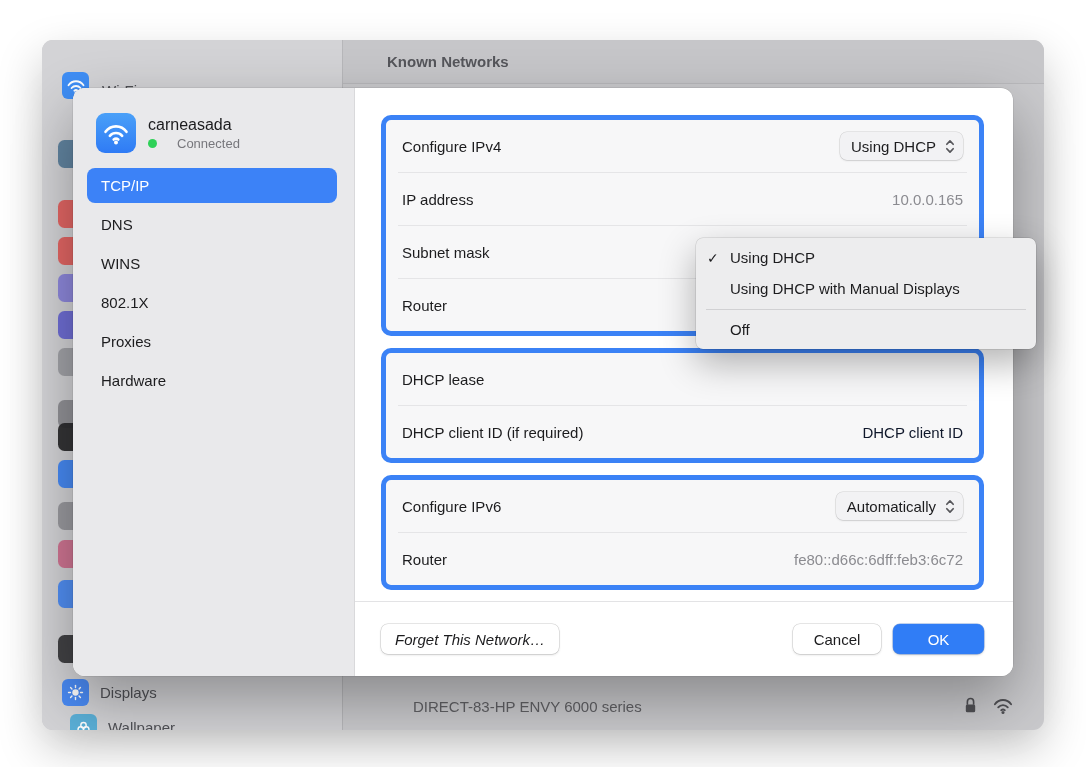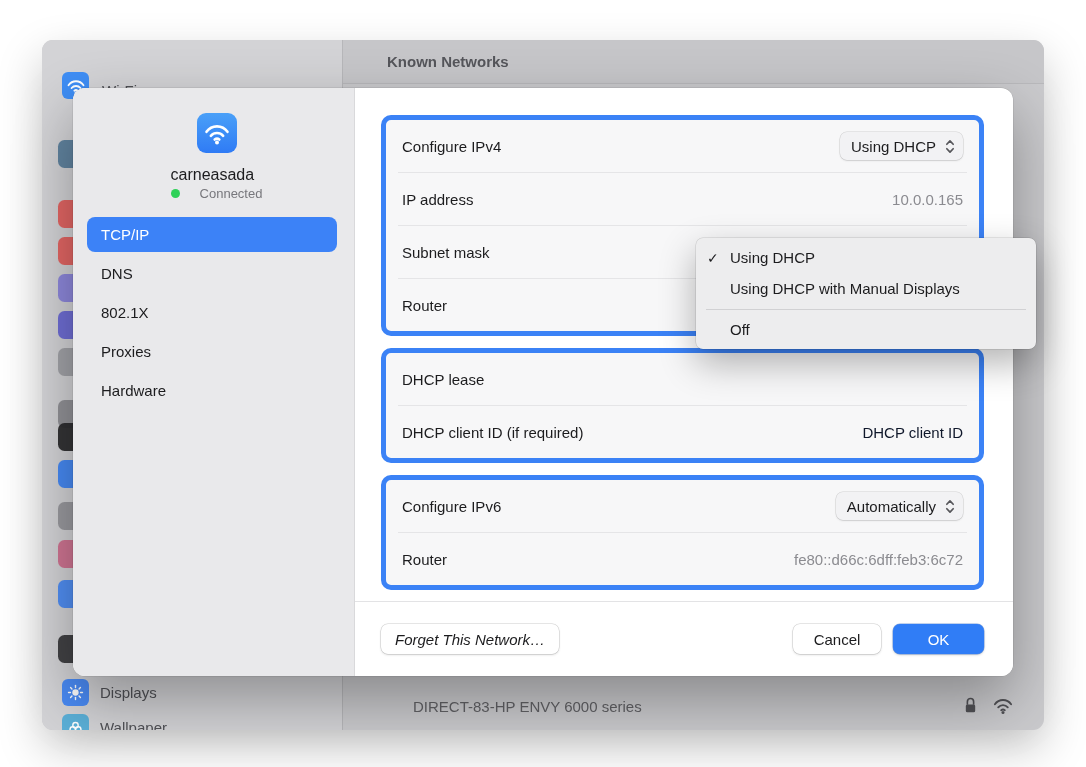--- a/index.html
+++ b/index.html
@@ -26,36 +26,36 @@
   .bg-wifi-label{font-size:15px;color:#4f5055;}
   .app-tile{width:27px;height:27px;border-radius:6px;display:flex;align-items:center;justify-content:center;flex:0 0 auto;}
   .tile-wifi{background:#3f8ef5;}
   .strip-icon{position:absolute;left:16px;width:28px;height:28px;border-radius:6.5px;opacity:.95;}
   .bg-direct-row{
     position:absolute;left:371px;top:648px;right:30px;height:36px;
     display:flex;align-items:center;color:#616165;font-size:15px;
   }
   .bg-direct-icons{margin-left:auto;display:flex;align-items:center;gap:14px;}
   .bg-displays{position:absolute;left:20px;top:639px;display:flex;align-items:center;gap:11px;color:#505156;font-size:15px;}
-  .bg-wallpaper{position:absolute;left:20px;top:674px;display:flex;align-items:center;gap:11px;color:#505156;font-size:15px;}
+  .bg-wallpaper{position:absolute;left:28px;top:674px;display:flex;align-items:center;gap:11px;color:#505156;font-size:15px;}
   .tile-displays{background:#4a8bf5;}
   .tile-wallpaper{background:#5bb0d8;}
 
   
   .modal{
     position:absolute;left:73px;top:88px;width:940px;height:588px;border-radius:12px;
     background:#ffffff;display:flex;
     box-shadow:0 0 0 .5px rgba(0,0,0,.12), 0 24px 60px rgba(0,0,0,.33);
   }
   .m-sidebar{
     width:282px;box-sizing:border-box;flex:0 0 auto;background:#e9e9eb;
     border-right:1px solid #d9d9db;border-radius:12px 0 0 12px;
     padding:25px 17px 0 14px;
   }
-  .net-head{display:flex;align-items:center;gap:12px;margin-left:9px;margin-bottom:15px;flex-direction:column;}
+  .net-head{display:flex;align-items:center;gap:12px;margin-left:9px;margin-bottom:15px;}
   .net-icon{
     width:40px;height:40px;border-radius:9px;flex:0 0 auto;
     background:linear-gradient(#4aa0f8,#2f7bf5);
     display:flex;align-items:center;justify-content:center;
   }
   .net-name{font-size:16px;color:#1c1c1e;line-height:20px;}
   .net-status{display:flex;align-items:center;gap:20px;font-size:13px;color:#77777c;line-height:17px;}
   .status-dot{width:9px;height:9px;border-radius:50%;}
   .nav-item{
     height:35px;margin-bottom:4px;display:flex;align-items:center;
@@ -227,20 +227,21 @@
       <span>
         <div class="net-name">carneasada</div>
         <div class="net-status">
           <span class="status-dot" style="background: rgb(47, 209, 88);"></span>
           <span>Connected</span>
         </div>
       </span>
     </div>
     <div class="nav-item selected" style="background: rgb(60, 130, 247);">TCP/IP</div>
     <div class="nav-item">DNS</div>
+    <div class="nav-item">WINS</div>
     <div class="nav-item">802.1X</div>
     <div class="nav-item">Proxies</div>
     <div class="nav-item">Hardware</div>
   </div>
 
   <div class="m-main">
 
     <div class="group">
       <div class="row">
         <span class="row-label">Configure IPv4</span>

